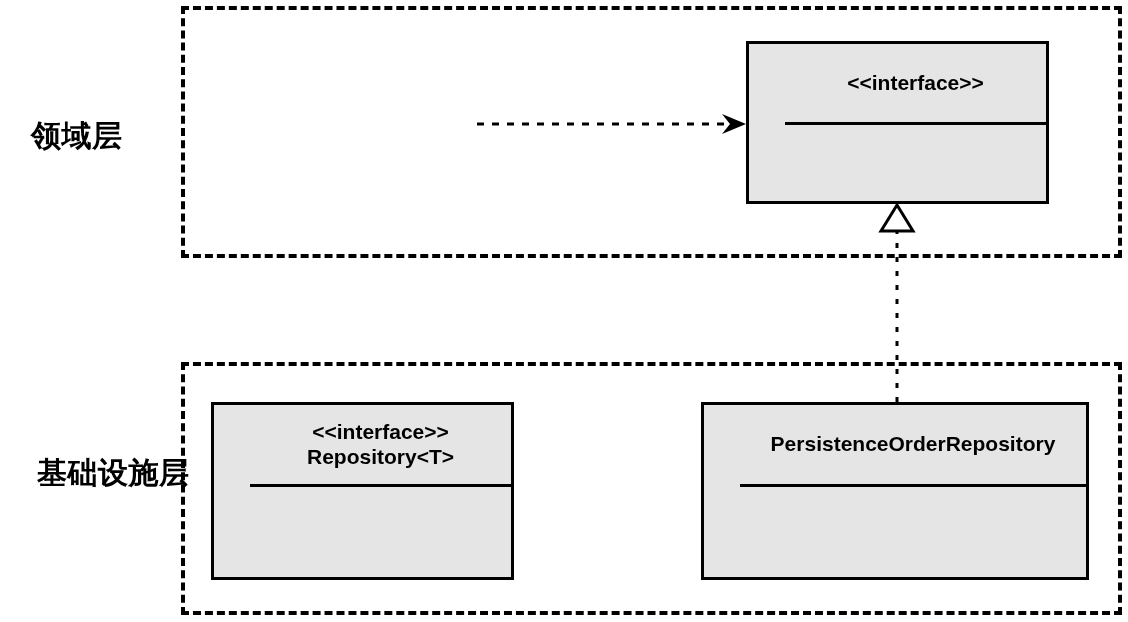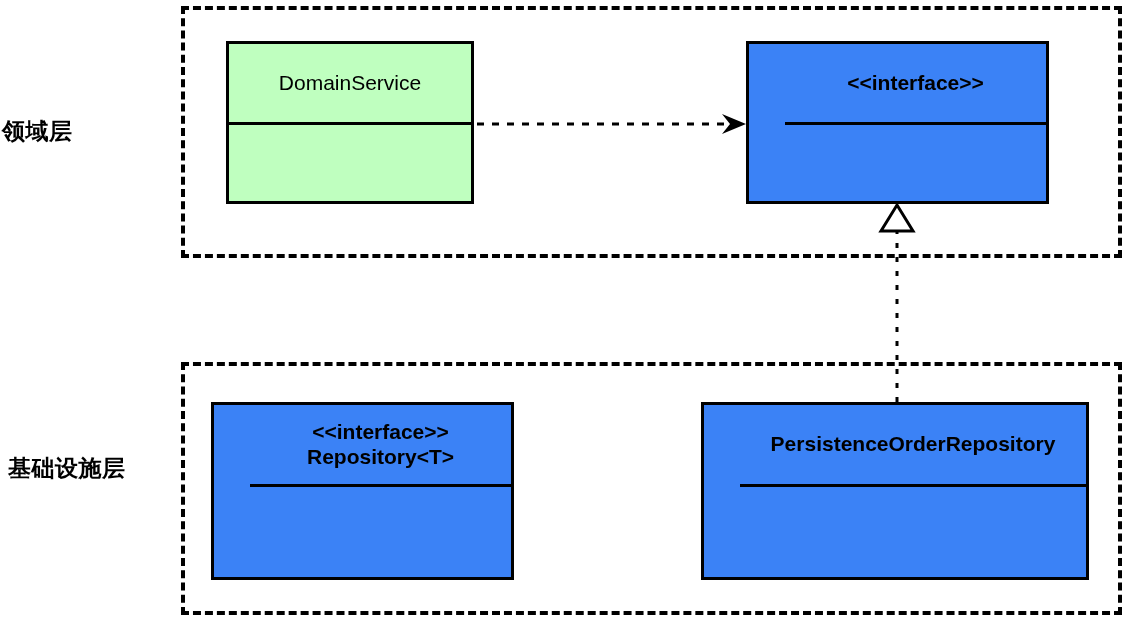--- a/index.html
+++ b/index.html
@@ -12,25 +12,26 @@
     width: 1128px;
     height: 622px;
     background: #ffffff;
     font-family: "Liberation Sans", "DejaVu Sans", sans-serif;
     overflow: hidden;
   }
 
   
   .layer-label {
     position: absolute;
-    font-size: 23px;
+    font-size: 30px;
     font-weight: bold;
     color: #000000;
     white-space: nowrap;
     letter-spacing: 0.5px;
+    margin-left: 29px;
   }
   #label-domain   { left: 2px;  top: 116px; }
   #label-infra    { left: 8px;  top: 453px; }
 
   
   .layer-box {
     position: absolute;
     border: 4px dashed #000000;
     background: transparent;
     box-sizing: border-box;
@@ -64,21 +65,21 @@
   .stereotype,
   .classname {
     display: block;
     color: #000000;
     font-size: 21px;
   }
   .bold-class .stereotype,
   .bold-class .classname { font-weight: bold; }
 
   .fill-green { background: #bfffbf; }
-  .fill-pink  { background: #3b82f6; padding-left: 36px; }
+  .fill-pink  { background: #e5e5e5; padding-left: 36px; }
 
   
   #class-domainservice {
     left: 226px; top: 41px; width: 248px; height: 163px;
   }
   #class-domainservice .title-compartment { height: 81px; }
 
   #class-orderrepository {
     left: 746px; top: 41px; width: 303px; height: 163px;
   }
@@ -111,26 +112,20 @@
 <div id="canvas">
 
   <div class="layer-label" id="label-domain">领域层</div>
 
   <div class="layer-label" id="label-infra">基础设施层</div>
 
   <div class="layer-box" id="layer-domain"></div>
 
   <div class="layer-box" id="layer-infra"></div>
 
-  <div class="uml-class fill-green" id="class-domainservice">
-    <div class="title-compartment">
-      <span class="classname">DomainService</span>
-    </div>
-    <div class="body-compartment"></div>
-  </div>
 
   <div class="uml-class fill-pink bold-class" id="class-orderrepository">
     <div class="title-compartment">
       <span class="stereotype">&lt;&lt;interface&gt;&gt;</span>
     </div>
     <div class="body-compartment"></div>
   </div>
 
   <div class="uml-class fill-pink bold-class" id="class-repositoryt">
     <div class="title-compartment">

